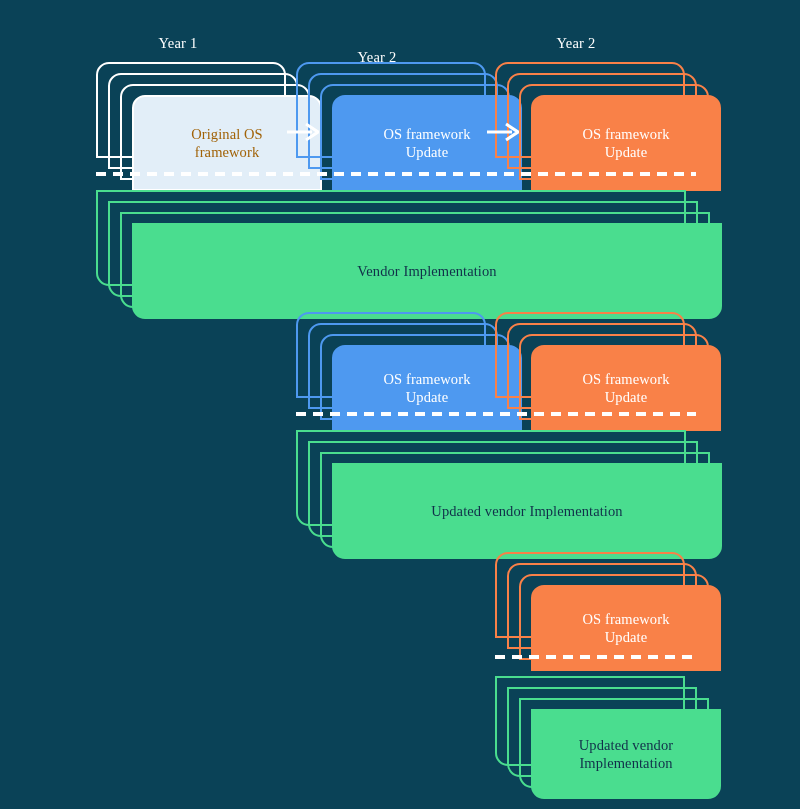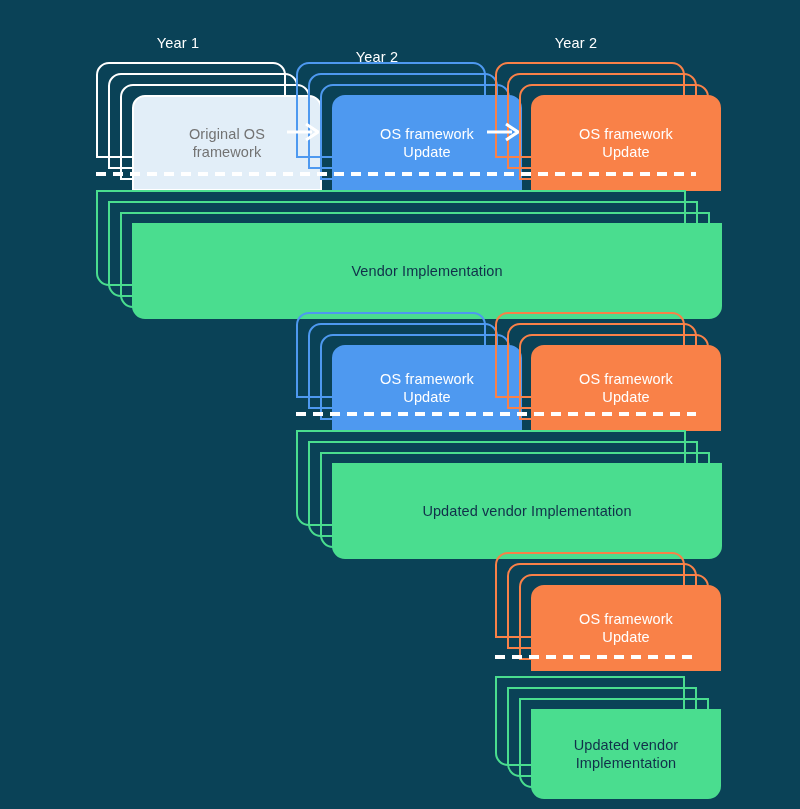--- a/index.html
+++ b/index.html
@@ -13,20 +13,21 @@
     overflow: hidden;
     font-family: "Liberation Sans", sans-serif;
     position: relative;
   }
 
   #stage {
     position: relative;
     width: 800px;
     height: 809px;
     background: #0a4257;
+    font-family: Liberation Serif, serif;
   }
 
   
   .year-label {
     position: absolute;
     color: #ffffff;
     font-size: 14.5px;
     letter-spacing: 0.2px;
     text-align: center;
     white-space: nowrap;
@@ -97,21 +98,21 @@
 
 <div id="stage" style="background: rgb(10, 66, 87);">
     <div class="year-label" style="left: 178px; top: 35px;">Year 1</div>
     <div class="year-label" style="left: 377px; top: 35px; margin-top: 14px;">Year 2</div>
     <div class="year-label" style="left: 576px; top: 35px;">Year 2</div>
     <div class="stack" style="left: 96px; top: 62px; width: 226px; height: 129px;">
       <div class="card ghost rt" style="left: 0px; top: 0px; width: 190px; height: 96px; border-color: rgb(255, 255, 255);"></div>
       <div class="card ghost rt" style="left: 12px; top: 11px; width: 190px; height: 96px; border-color: rgb(255, 255, 255);"></div>
       <div class="card ghost rt" style="left: 24px; top: 22px; width: 190px; height: 96px; border-color: rgb(255, 255, 255);"></div>
       <div class="card rt" style="left: 36px; top: 33px; width: 190px; height: 96px; background: rgb(226, 238, 248); border-color: rgb(255, 255, 255);">
-        <div class="card-text" style="color: #737373;">Original OS
+        <div class="card-text" style="color: #a16207;">Original OS
 framework</div>
       </div>
     </div>
     <div class="stack" style="left: 296px; top: 62px; width: 226px; height: 129px;">
       <div class="card ghost rt" style="left: 0px; top: 0px; width: 190px; height: 96px; border-color: rgb(78, 153, 240);"></div>
       <div class="card ghost rt" style="left: 12px; top: 11px; width: 190px; height: 96px; border-color: rgb(78, 153, 240);"></div>
       <div class="card ghost rt" style="left: 24px; top: 22px; width: 190px; height: 96px; border-color: rgb(78, 153, 240);"></div>
       <div class="card rt" style="left: 36px; top: 33px; width: 190px; height: 96px; background: rgb(78, 153, 240); border-color: rgb(78, 153, 240);">
         <div class="card-text" style="color: rgb(255, 255, 255);">OS framework
 Update</div>

